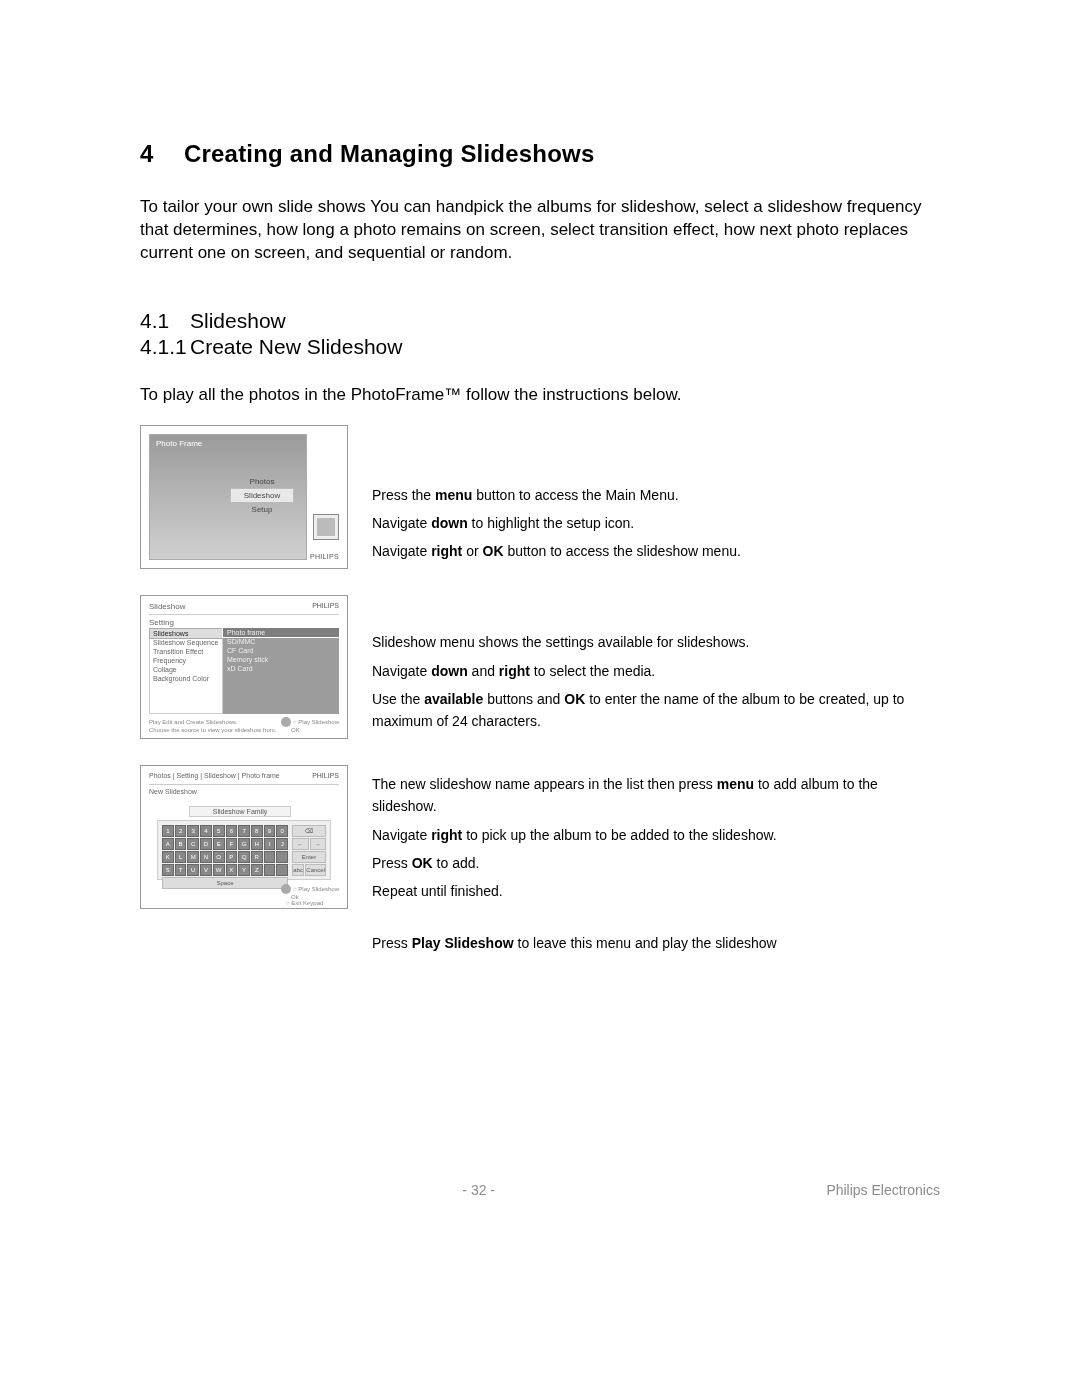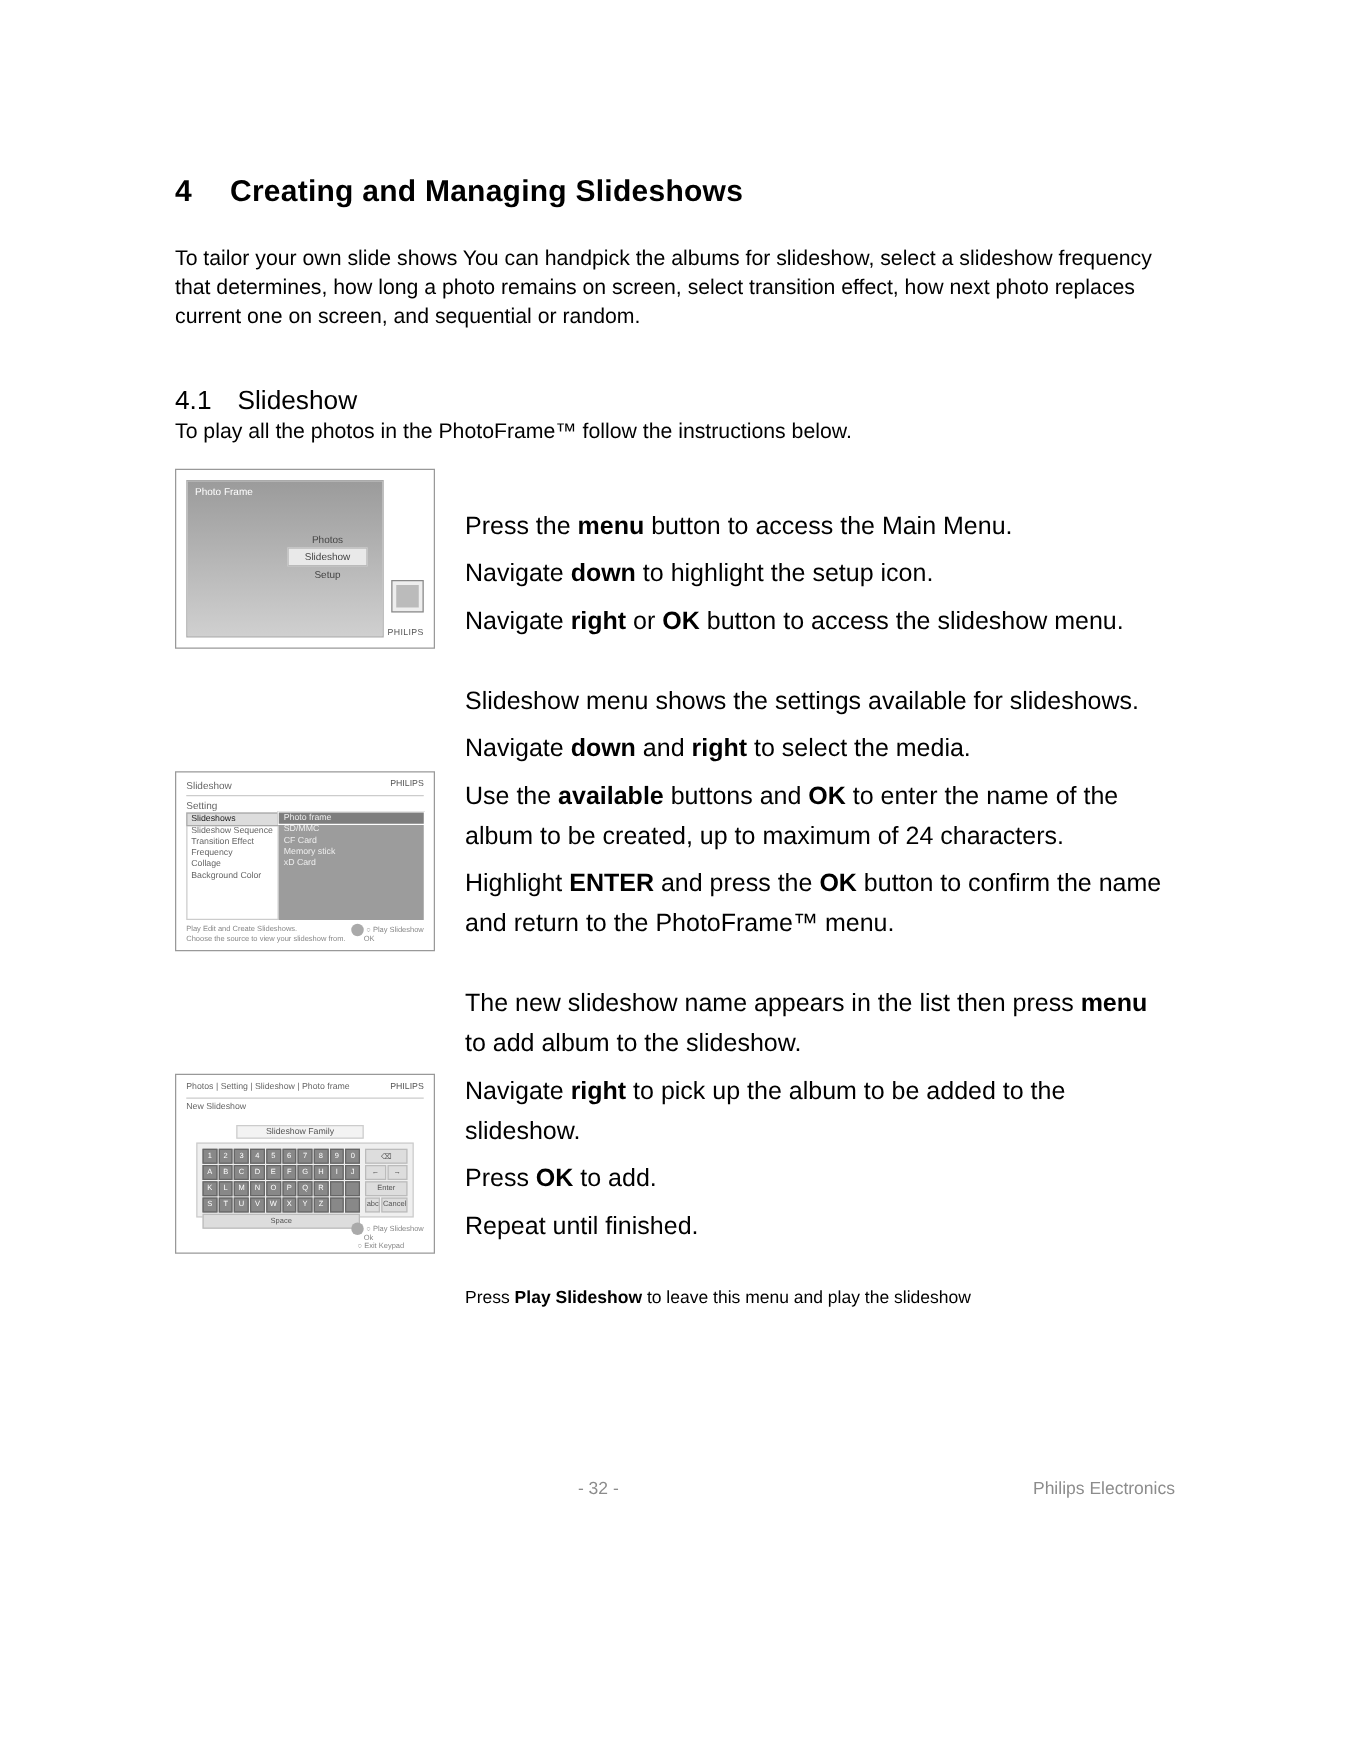--- a/index.html
+++ b/index.html
@@ -8,21 +8,21 @@
 h1.chapter .num{display:inline-block;width:44px}
 p.intro{font-size:17px;line-height:1.35;margin:0 0 44px 0}
 .sub{font-size:21px;font-weight:300;margin:0 0 2px 0}
 .sub .snum{display:inline-block;width:50px}
 .subsub{font-size:21px;font-weight:300;margin:0 0 26px 0}
 .subsub .ssnum{display:inline-block;width:50px}
 p.lead{font-size:17px;margin:0 0 20px 0}
 
 .row{display:flex;gap:24px;margin-bottom:26px;align-items:flex-end}
 .shot{border:1px solid #999;width:208px;height:144px;position:relative;box-sizing:border-box;background:#fff;overflow:hidden}
-.steps{flex:1;font-size:20px;line-height:1.6}
+.steps{flex:1;font-size:14px;line-height:1.6}
 .steps p{margin:0 0 6px 0}
 
 
 .s1 .frame{position:absolute;left:8px;top:8px;right:40px;bottom:8px;border:1px solid #aaa;background:#a2a2a2;background:linear-gradient(180deg,#9b9b9b,#d0d0d0)}
 .s1 .title{position:absolute;left:6px;top:4px;font-size:8px;color:#fff}
 .s1 .menu{position:absolute;left:80px;top:40px;width:64px}
 .s1 .mi{font-size:8px;text-align:center;padding:2px 0;color:#444}
 .s1 .mi.sel{background:#e9e9e9;border:1px solid #bbb}
 .s1 .thumb{position:absolute;right:8px;bottom:28px;width:24px;height:24px;border:1px solid #888;background:#eee}
 .s1 .thumb:before{content:"";position:absolute;left:3px;top:3px;right:3px;bottom:3px;background:#bbb}
@@ -73,20 +73,23 @@
 
   <h1 class="chapter">
     <span class="num">4</span><span>Creating and Managing Slideshows</span>
   </h1>
 
   <p class="intro">To tailor your own slide shows You can handpick the albums for slideshow,  select a slideshow frequency that determines, how long a photo remains on screen, select transition effect,  how next photo replaces current one on screen, and sequential or random.</p>
 
   <div class="sub">
     <span class="snum">4.1</span><span>Slideshow</span>
   </div>
+  <div class="subsub">
+    <span class="ssnum">4.1.1</span><span>Create New Slideshow</span>
+  </div>
 
   <p class="lead">To play all the photos in the PhotoFrame™ follow the instructions below.</p>
 
   <div class="row">
     <div class="shot s1">
       <div class="frame">
         <div class="title">Photo Frame</div>
         <div class="menu">
           <div class="mi">Photos</div>
           <div class="mi sel">Slideshow</div>
@@ -129,21 +132,20 @@
       <div class="foot">
         <div>Play Edit and Create Slideshows.</div>
         <div>Choose the source to view your slideshow from.</div>
         <div class="r"><span class="ctl"></span>○ <span>Play Slideshow</span><br>&nbsp;&nbsp;&nbsp;&nbsp;&nbsp;&nbsp;<span>OK</span></div>
       </div>
     </div>
     <div class="steps">
       <p>Slideshow menu shows the settings available for slideshows.</p>
       <p><span>Navigate </span><b>down</b><span> and </span><b>right</b><span> to select the media.</span></p>
       <p><span>Use the </span><b>available</b><span> buttons and </span><b>OK</b><span> to enter the name of the album to be created, up to maximum of 24 characters.</span></p>
-      <p><span>Highlight </span><b>ENTER</b><span> and press the </span><b>OK</b><span> button to confirm the name and return to the PhotoFrame™ menu.</span></p>
     </div>
   </div>
 
   <div class="row">
     <div class="shot s3">
       <div class="crumb">Photos | Setting | Slideshow | Photo frame</div>
       <div class="brand">PHILIPS</div>
       <div class="hr"></div>
       <div class="ns">New Slideshow</div>
       <div class="field">Slideshow Family</div>

